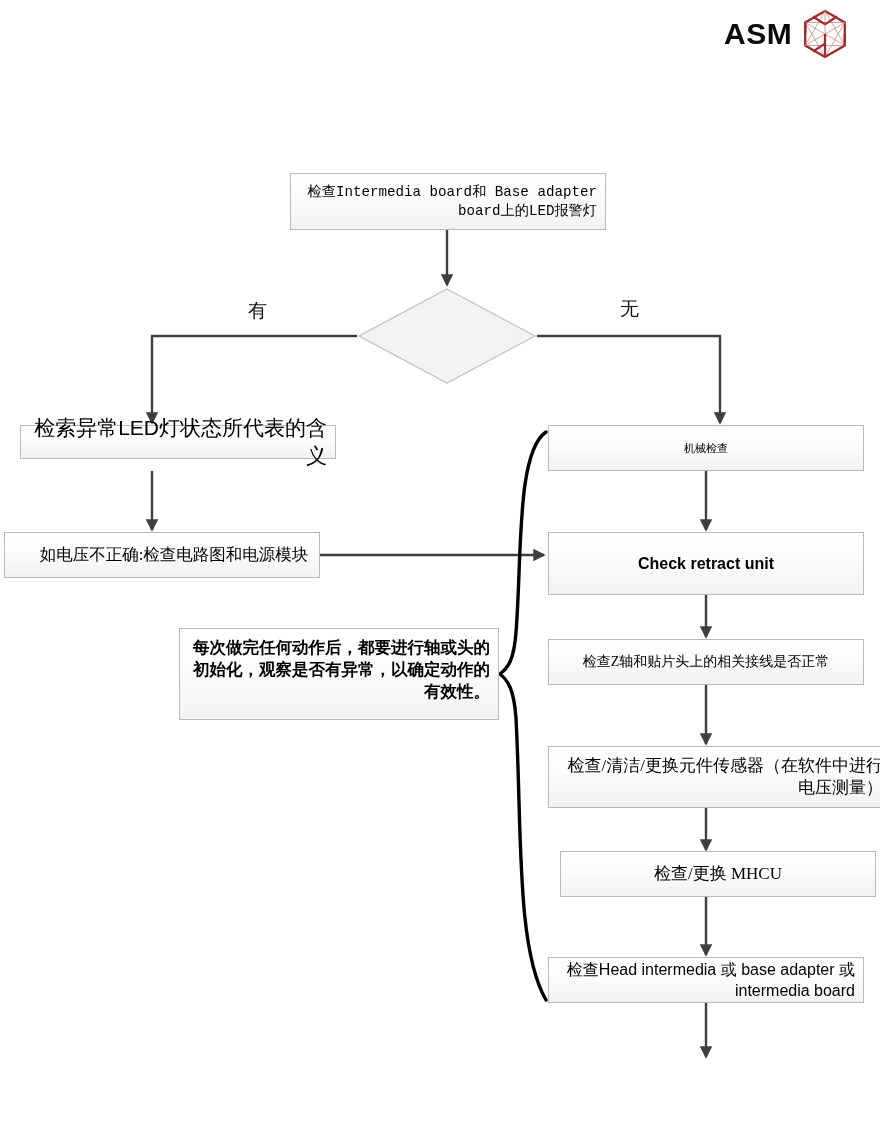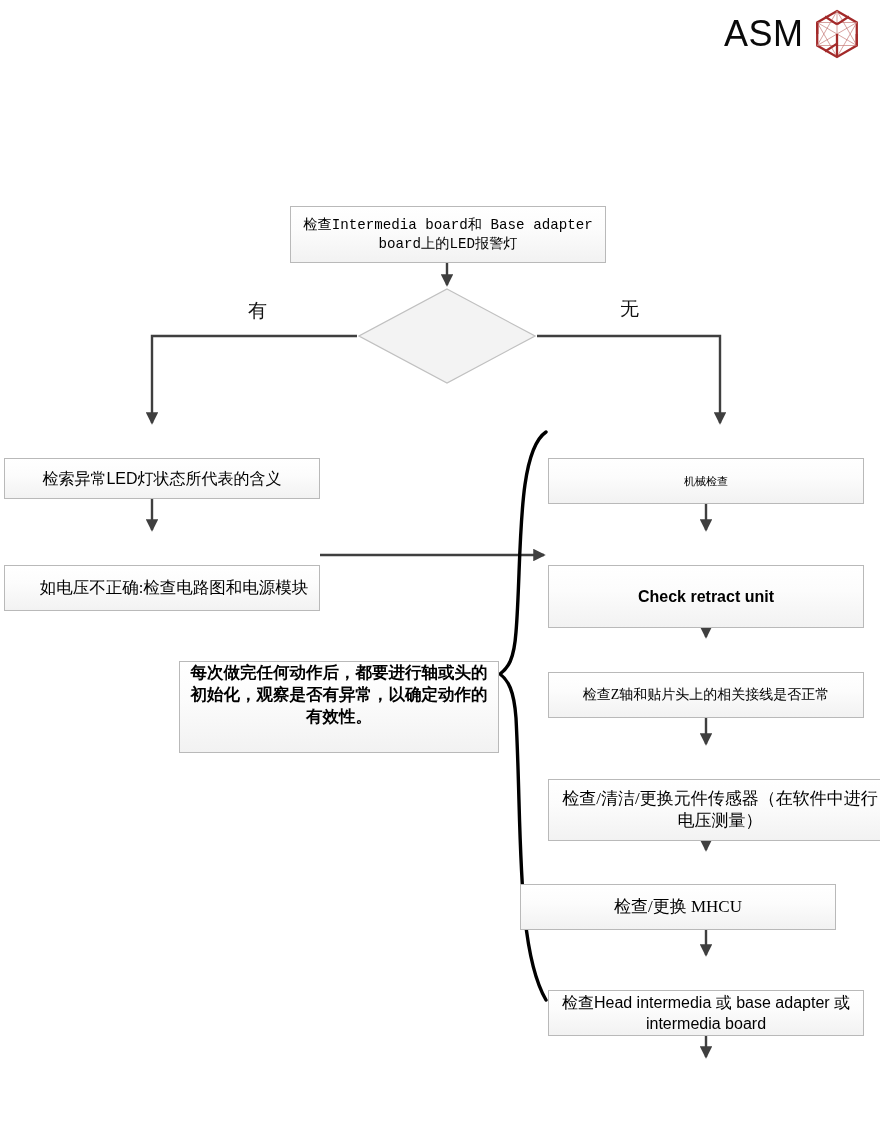--- a/index.html
+++ b/index.html
@@ -22,42 +22,41 @@
     left: 724px;
     top: 8px;
     width: 140px;
     height: 52px;
     display: flex;
     align-items: center;
     gap: 10px;
   }
   #logo-text {
     font-family: "Liberation Sans", sans-serif;
-    font-size: 36px;
-    font-weight: 400;
+    font-size: 30px;
+    font-weight: 700;
     letter-spacing: 0.5px;
     color: #0a0a0a;
     line-height: 1;
   }
   #logo-mark { width: 46px; height: 50px; display: block; }
 
   
   .node {
     position: absolute;
     box-sizing: border-box;
     background: linear-gradient(to bottom, #ffffff 0%, #fcfcfc 40%, #f2f2f2 100%);
     border: 1px solid #b9b9b9;
     display: flex;
     align-items: center;
     justify-content: center;
-    text-align: center;
+    text-align: right;
     color: #000000;
     line-height: 1.32;
     padding: 2px 8px;
-    margin-top: 33px;
   }
   .node.strong {
     border: 2px solid #3a3a3a;
   }
   .serif { font-family: "Liberation Serif", serif; }
   .mono  { font-family: "Liberation Mono", monospace; }
   .sans  { font-family: "Liberation Sans", sans-serif; }
 
   
   #decision-wrap {
@@ -174,49 +173,49 @@
 
   <div id="decision-wrap">
     <svg id="decision-shape" viewBox="0 0 178 96" preserveAspectRatio="none">
       <polygon points="89,1 177,48 89,95 1,48" fill="#f3f3f3" stroke="#c0c0c0" stroke-width="1.2"></polygon>
     </svg>
   </div>
 
   <div class="edge-label" style="left:248px; top:298px;">有</div>
   <div class="edge-label" style="left:620px; top:296px;">无</div>
 
-  <div class="node sans" id="n-left1" style="left:4px; top:425px; width:316px; height:41px; font-size:16px;">
+  <div class="node sans" id="n-left1" style="left:20px; top:425px; width:316px; height:34px; font-size:21px;">
     <span>检索异常LED灯状态所代表的含义</span>
   </div>
 
   <div class="node serif" id="n-left2" style="left:4px; top:532px; width:316px; height:46px; font-size:16.5px;padding-left:32px;">
     <span>如电压不正确:检查电路图和电源模块</span>
   </div>
 
-  <div class="node serif" id="n-note" style="left:179px; top:628px; width:320px; height:92px; font-size:16.5px; font-weight:700; align-items:flex-start; padding-top:0;">
+  <div class="node serif" id="n-note" style="left:179px; top:628px; width:320px; height:92px; font-size:16.5px; font-weight:700; align-items:flex-start; padding-top:8px;">
     <span>每次做完任何动作后，都要进行轴或头的初始化，观察是否有异常，以确定动作的有效性。</span>
   </div>
 
   <div class="node serif" id="n-right1" style="left:548px; top:425px; width:316px; height:46px; font-size:11px;">
     <span>机械检查</span>
   </div>
 
   <div class="node sans" id="n-right2" style="left:548px; top:532px; width:316px; height:63px; font-size:16px; font-weight:700;">
     <span>Check retract unit</span>
   </div>
 
   <div class="node serif" id="n-right3" style="left:548px; top:639px; width:316px; height:46px; font-size:14px;">
     <span>检查Z轴和贴片头上的相关接线是否正常</span>
   </div>
 
   <div class="node serif" id="n-right4" style="left:548px; top:746px; width:344px; height:62px; font-size:17px;">
     <span>检查/清洁/更换元件传感器（在软件中进行电压测量）</span>
   </div>
 
-  <div class="node serif" id="n-right5" style="left:520px; top:851px; width:316px; height:46px; font-size:17px;">
+  <div class="node serif" id="n-right5" style="left:560px; top:851px; width:316px; height:46px; font-size:17px;">
     <span>检查/更换 MHCU</span>
   </div>
 
   <div class="node sans" id="n-right6" style="left:548px; top:957px; width:316px; height:46px; font-size:16px;">
     <span>检查Head intermedia 或 base adapter 或 intermedia board</span>
   </div>
 
 
 </div>
 

